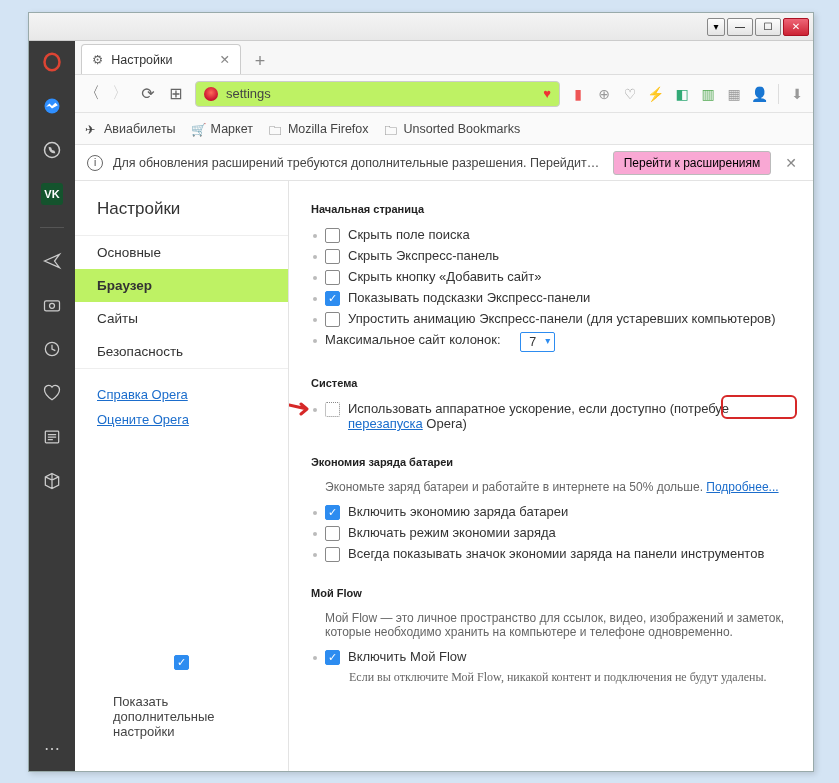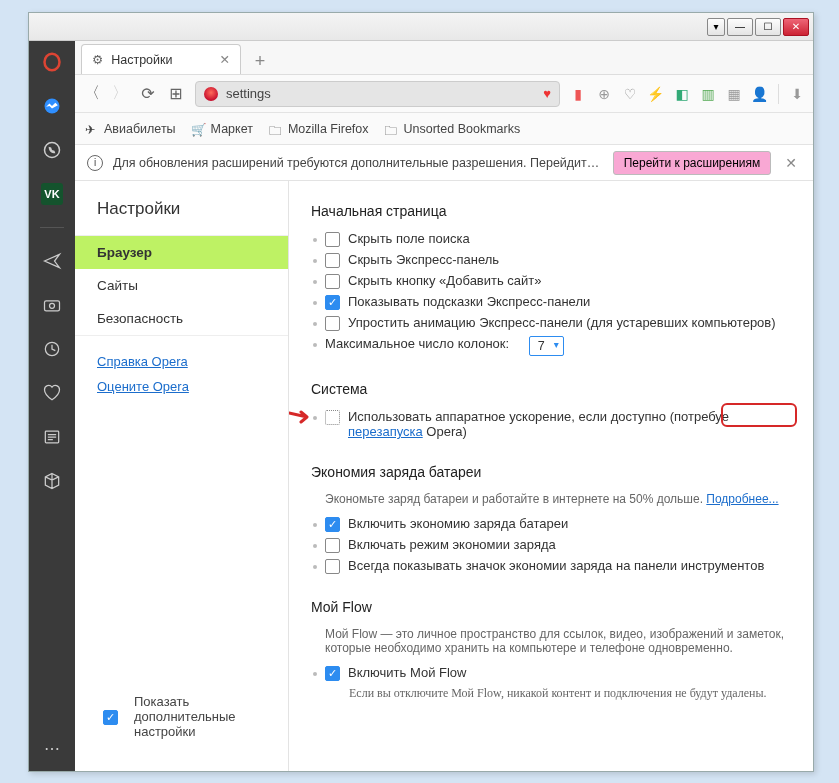--- a/index.html
+++ b/index.html
@@ -13,43 +13,43 @@
 .leftrail{width:46px;background:#3a3a3a;display:flex;flex-direction:column;align-items:center;padding-top:10px;gap:22px;color:#ccc;}
 .leftrail .ico{width:22px;height:22px;display:flex;align-items:center;justify-content:center;font-size:16px;}
 .leftrail .ico svg{width:20px;height:20px;}
 .main{flex:1;display:flex;flex-direction:column;min-width:0;}
 .tabstrip{height:34px;background:#f7f7f7;border-bottom:1px solid #ddd;display:flex;align-items:flex-end;}
 .tab{height:30px;background:#fff;border:1px solid #ccc;border-bottom:none;border-radius:4px 4px 0 0;margin-left:6px;padding:0 10px;display:flex;align-items:center;gap:8px;font-size:12.5px;color:#333;min-width:160px;}
 .tab .x{margin-left:auto;color:#888;}
 .newtab{width:30px;height:26px;display:flex;align-items:center;justify-content:center;color:#888;font-size:18px;margin-left:4px;}
 .addrbar{height:38px;background:#fafafa;border-bottom:1px solid #e3e3e3;display:flex;align-items:center;padding:0 8px;gap:10px;}
 .navbtn{width:18px;height:18px;display:flex;align-items:center;justify-content:center;color:#666;}
-.urlbox{flex:1;height:26px;border:1px solid #ccc;border-radius:4px;background:#e5e5e5;display:flex;align-items:center;padding:0 8px;gap:8px;font-size:13px;color:#444;justify-content:space-between;}
+.urlbox{flex:1;height:26px;border:1px solid #ccc;border-radius:4px;background:#bef264;display:flex;align-items:center;padding:0 8px;gap:8px;font-size:13px;color:#444;justify-content:space-between;}
 .urlbox .oicon{width:14px;height:14px;border-radius:50%;background:radial-gradient(circle at 50% 40%,#ff6a5a,#c8102e 70%);}
 .urlbox .heart{margin-left:auto;color:#e33;}
 .tbicons{display:flex;align-items:center;gap:10px;color:#999;}
 .tbicons .ti{width:16px;height:16px;display:flex;align-items:center;justify-content:center;font-size:14px;}
 .bmbar{height:32px;background:#fafafa;border-bottom:1px solid #e3e3e3;display:flex;align-items:center;padding:0 10px;gap:16px;font-size:12.5px;color:#444;}
 .bmitem{display:flex;align-items:center;gap:5px;}
 .bmitem .fi{width:14px;height:14px;}
 .notice{height:36px;border-bottom:1px solid #e3e3e3;display:flex;align-items:center;padding:0 12px;gap:10px;font-size:12.5px;color:#444;}
 .notice .ic{width:16px;height:16px;border:1.5px solid #666;border-radius:50%;display:flex;align-items:center;justify-content:center;font-size:10px;}
 .notice .btn{border:1px solid #bbb;border-radius:3px;padding:4px 10px;background:#f9a8d4;font-size:12px;}
 .notice .xn{color:#888;font-size:14px;padding:0 4px;}
 .content{flex:1;display:flex;min-height:0;}
 .sidenav{width:214px;border-right:1px solid #e3e3e3;padding:18px 0;font-size:13.5px;color:#333;display:flex;flex-direction:column;overflow-y:auto;}
 .sidenav h2{font-size:17px;font-weight:400;padding:0 22px 16px;color:#333;}
 .sidenav .grp{border-top:1px solid #eee;border-bottom:1px solid #eee;}
 .sidenav .it{padding:9px 22px;cursor:pointer;}
 .sidenav .it.act{font-weight:700;background:#bef264;}
 .sidenav .links{padding:18px 22px;display:flex;flex-direction:column;gap:10px;}
 .sidenav .links a{color:#1b6dcc;text-decoration:underline;font-size:13px;}
-.sidenav .adv{margin-top:auto;padding:14px 28px;display:flex;align-items:center;gap:16px;font-size:13px;color:#444;}
+.sidenav .adv{margin-top:auto;padding:14px 38px;display:flex;align-items:center;gap:24px;font-size:13px;color:#444;flex-direction:column;}
 .page{flex:1;padding:14px 22px 10px 22px;overflow-y:auto;font-size:13px;color:#333;}
-.page h3{font-size:14px;font-weight:400;margin:8px 0 10px;color:#222;}
+.page h3{font-size:11px;font-weight:700;margin:8px 0 10px;color:#222;}
 .row{display:flex;align-items:flex-start;gap:8px;padding:2px 0 3px 14px;position:relative;}
 .row::before{content:"";position:absolute;left:2px;top:9px;width:4px;height:4px;border-radius:50%;background:#bbb;}
 .cb{width:15px;height:15px;border:1px solid #888;border-radius:2px;background:#fff;flex-shrink:0;margin-top:1px;display:flex;align-items:center;justify-content:center;}
 .cb.on{background:#2d8cf0;border-color:#2d8cf0;}
 .cb.on::after{content:"✓";color:#fff;font-size:11px;line-height:1;}
 .sel{border:1px solid #2d8cf0;border-radius:2px;padding:2px 18px 2px 8px;font-size:12.5px;position:relative;background:#fff;}
 .sel::after{content:"▾";position:absolute;right:4px;top:2px;color:#2d8cf0;font-size:10px;}
 .arrow{position:absolute;left:-24px;top:2px;width:26px;height:16px;}
 .arrow svg{width:100%;height:100%;}
 .hl{position:absolute;border:2.5px solid #d62828;border-radius:6px;pointer-events:none;}
@@ -177,20 +177,21 @@
       <div class="notice">
         <span class="ic">i</span>
         <span style="flex:1;white-space:nowrap;overflow:hidden;text-overflow:ellipsis;">Для обновления расширений требуются дополнительные разрешения. Перейдите в ...</span>
         <button class="btn">Перейти к расширениям</button>
         <span class="xn">✕</span>
       </div>
       <div class="content">
         <div class="sidenav">
           <h2>Настройки</h2>
           <div class="grp">
+            <div class="it">Основные</div>
             <div class="it act">Браузер</div>
             <div class="it">Сайты</div>
             <div class="it">Безопасность</div>
           </div>
           <div class="links">
             <a>Справка Opera</a>
             <a>Оцените Opera</a>
           </div>
           <div class="adv">
             <span class="cb on"></span>
@@ -212,21 +213,21 @@
               <span>Скрыть кнопку «Добавить сайт»</span>
             </div>
           <div class="row">
               <span class="cb on"></span>
               <span>Показывать подсказки Экспресс-панели</span>
             </div>
           <div class="row">
               <span class="cb"></span>
               <span>Упростить анимацию Экспресс-панели (для устаревших компьютеров)</span>
             </div>
-          <div class="row"><span>Максимальное число колонок:</span>&nbsp;<span class="sel">7</span></div>
+          <div class="row"><span>Максимальное сайт колонок:</span>&nbsp;<span class="sel">7</span></div>
           <div class="sep"></div>
           <h3>Система</h3>
           <div class="row" style="position:relative;">
             <span class="arrow"><svg viewBox="0 0 26 16">
                   <path d="M2 4 L20 8 L14 3 M20 8 L14 13" stroke="#d62828" stroke-width="3" fill="none" stroke-linecap="round"></path>
                 </svg></span>
             <span class="cb" id="sys-hw"></span>
             <span><span>Использовать аппаратное ускорение, если доступно (потребуе</span> <a class="lnk" style="position:relative;">перезапуска</a><span> Opera)</span></span>
             <span class="hl" style="right:-6px;top:-4px;width:76px;height:24px;"></span>
           </div>

